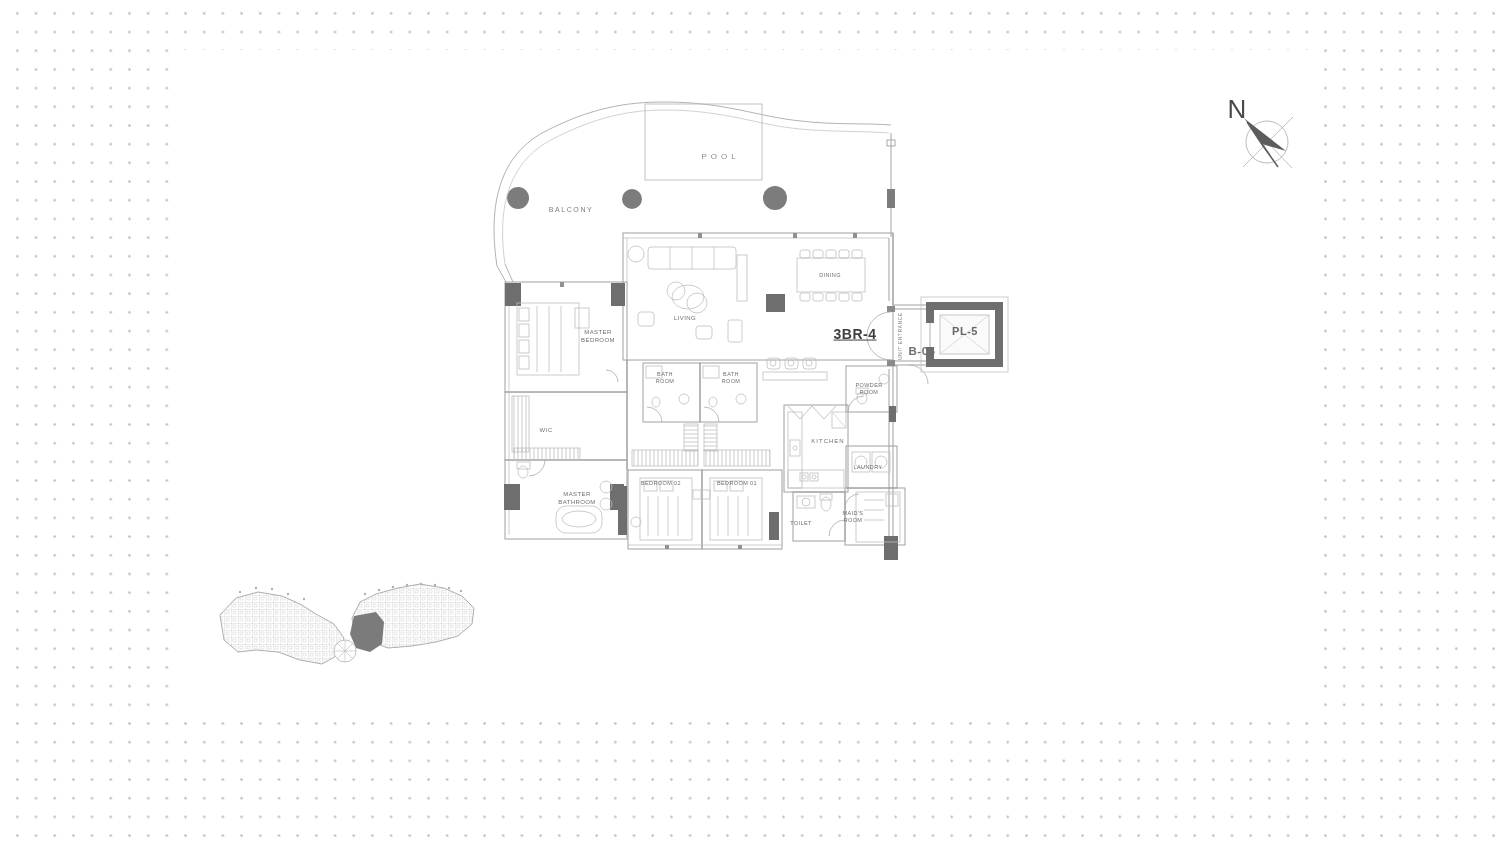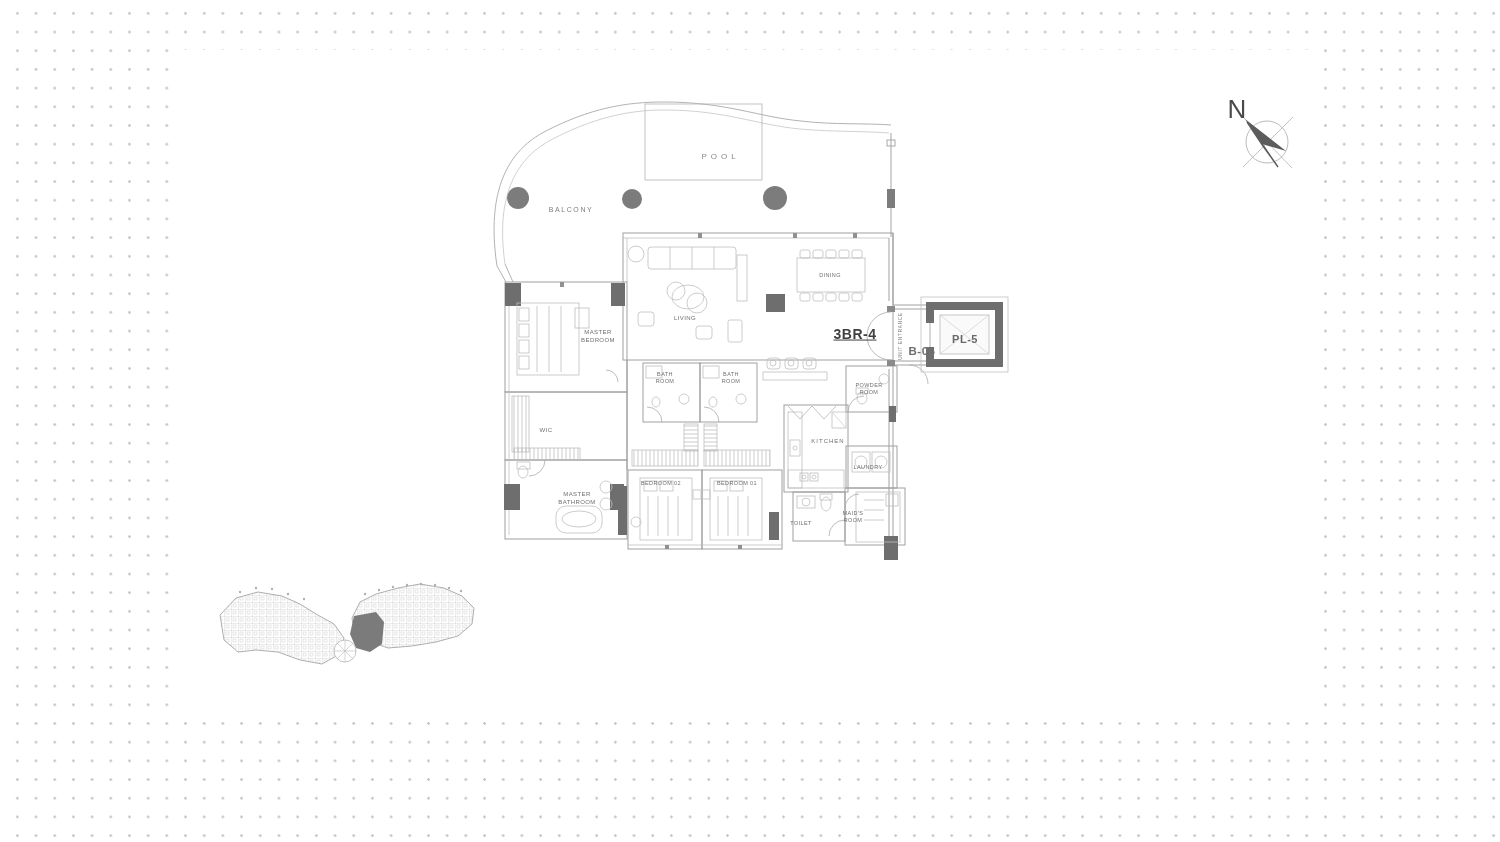--- a/index.html
+++ b/index.html
@@ -282,16 +282,16 @@
   <div class="lbl" style="left:828px;top:441px;letter-spacing:1px;">KITCHEN</div>
   <div class="lbl tiny" style="left:869px;top:389px;">POWDER
 ROOM</div>
   <div class="lbl tiny" style="left:868px;top:468px;">LAUNDRY</div>
   <div class="lbl tiny" style="left:801px;top:524px;">TOILET</div>
   <div class="lbl tiny" style="left:853px;top:517px;">MAID'S
 ROOM</div>
   <div class="lbl unit-type" style="left:855px;top:334px;">3BR-4</div>
   <div class="lbl entrance" style="left:901px;top:336px;">UNIT ENTRANCE</div>
   <div class="lbl lobby" style="left:922px;top:352px;">B-05</div>
-  <div class="lbl lift" style="left:965px;top:339px;">PL-5</div>
+  <div class="lbl lift" style="left:965px;top:331px;">PL-5</div>
   <div class="lbl north" style="left:1237px;top:110px;">N</div>
 
 </div>
 
 </body></html>

